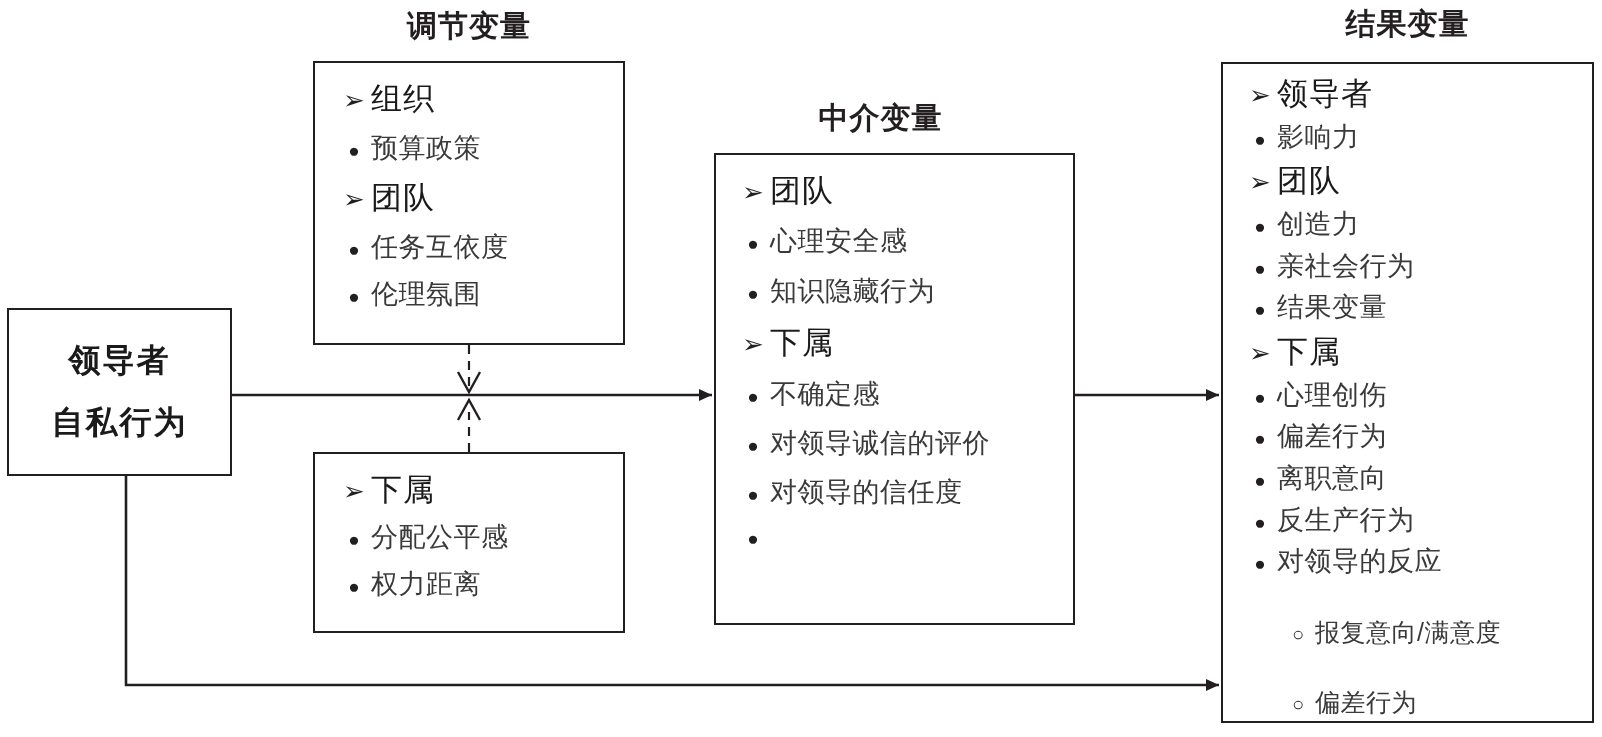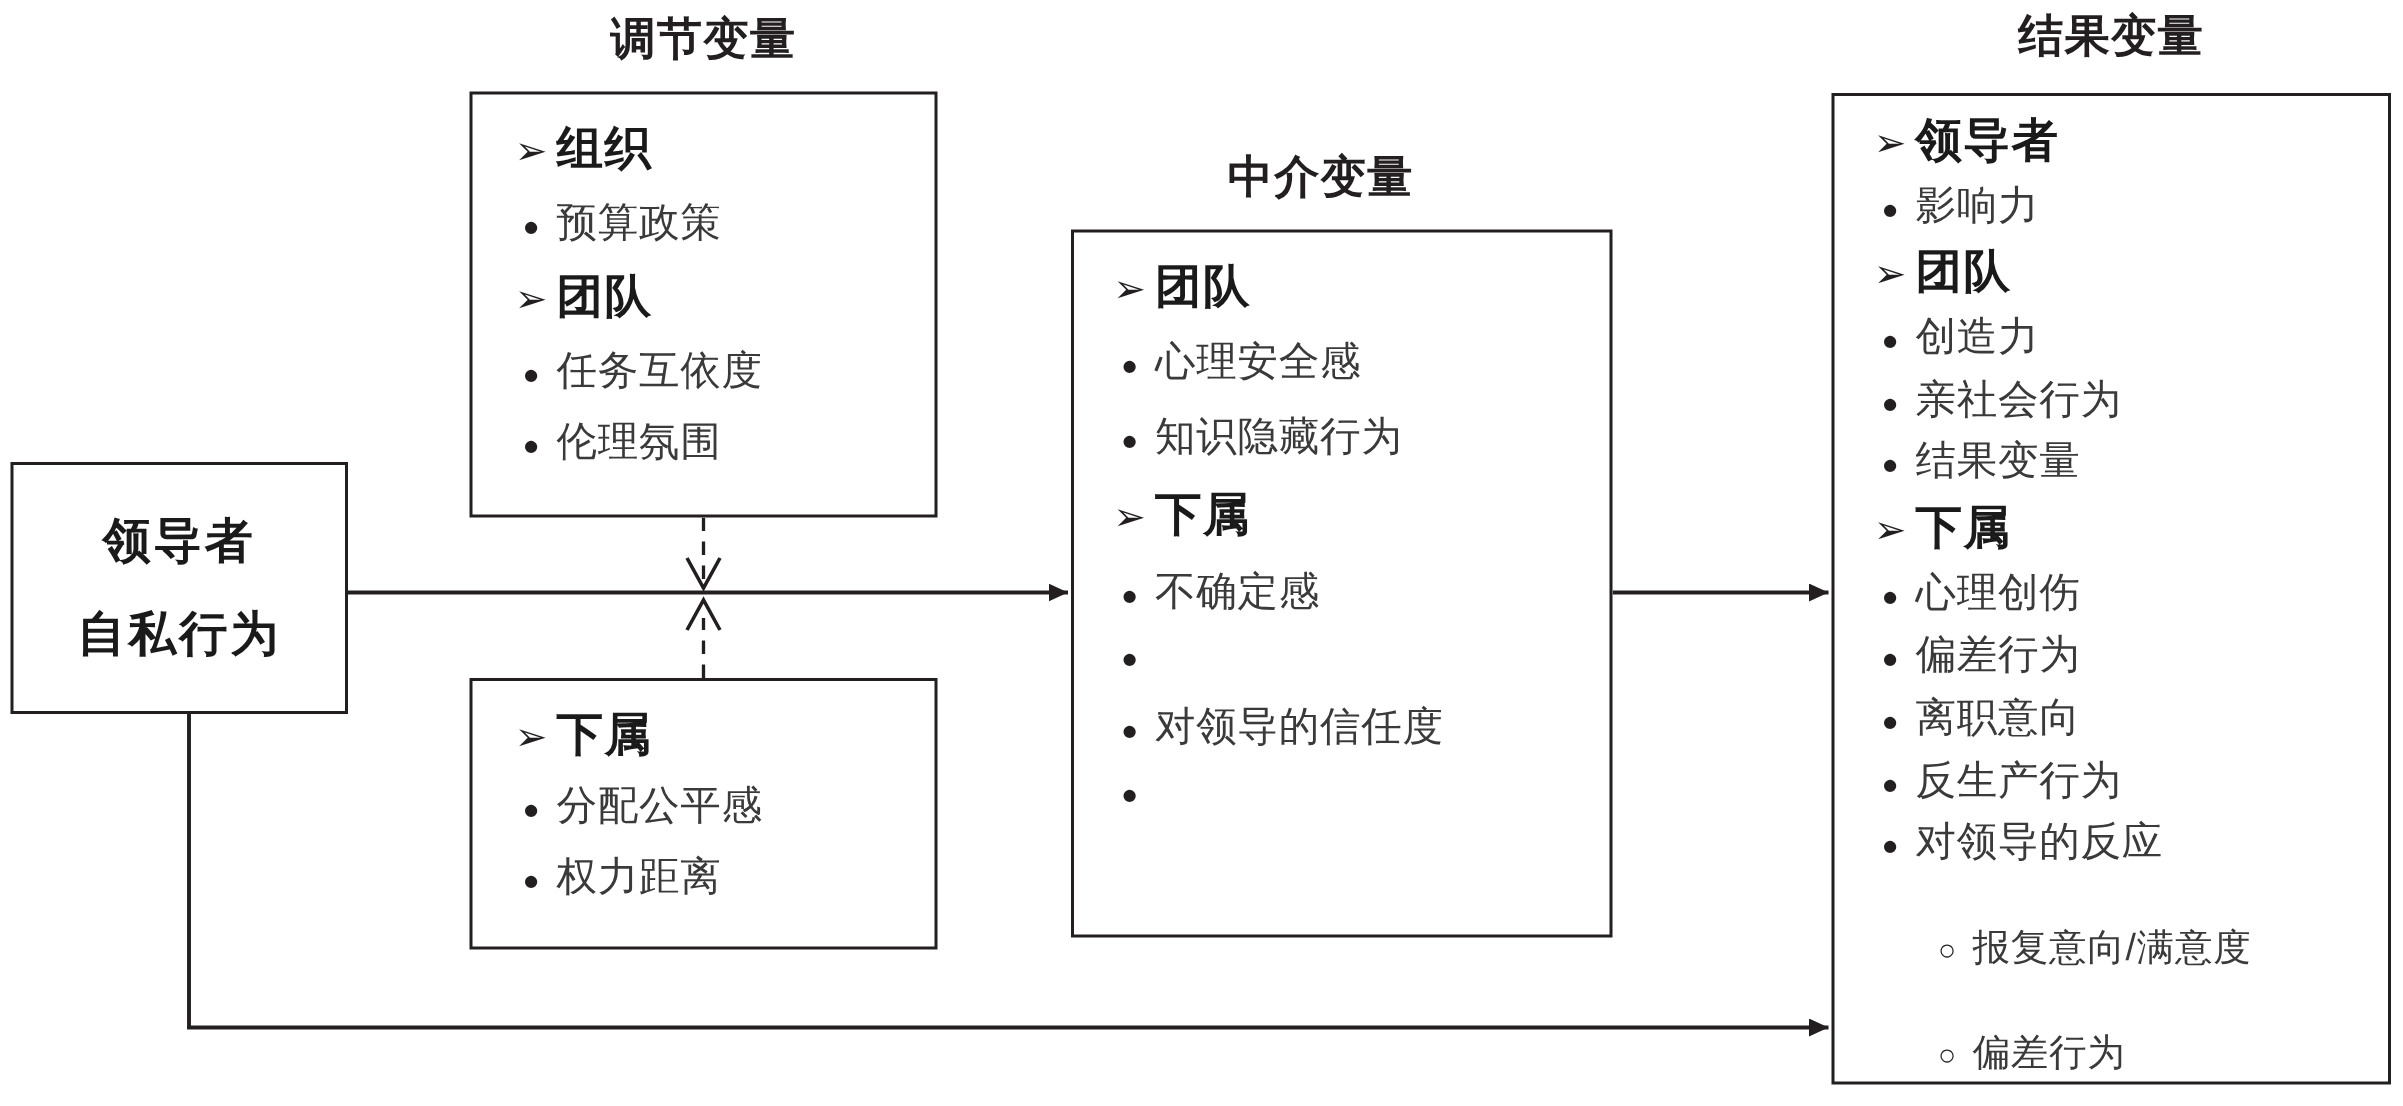--- a/index.html
+++ b/index.html
@@ -53,21 +53,21 @@
   }
   .txt{
     flex:0 1 auto;
     white-space:pre-line;
   }
   
   .row.head{ margin-bottom:2px; }
   .row.head .mk{ width:34px; font-size:26px; }
   .row.head .txt{
     font-size:31px;
-    font-weight:bold;
+    font-weight:normal;
     color:#1a1a1a;
     letter-spacing:1px;
   }
   
   .row.bul .mk{ width:34px; font-size:19px; }
   .row.bul .txt{
     font-size:27px;
     font-weight:normal;
     color:#3a3a3a;
     letter-spacing:0.5px;
@@ -201,20 +201,21 @@
         <div class="row head" style="margin-bottom: 22.38px;">
           <span class="mk">➢</span>
           <span class="txt">下属</span>
         </div>
         <div class="row bul" style="margin-bottom: 22.38px;">
           <span class="mk">●</span>
           <span class="txt">不确定感</span>
         </div>
         <div class="row bul" style="margin-bottom: 22.38px;">
           <span class="mk">●</span>
+          <span class="txt">对领导诚信的评价</span>
         </div>
         <div class="row bul" style="margin-bottom: 22.38px;">
           <span class="mk">●</span>
           <span class="txt">对领导的信任度</span>
         </div>
         <div class="row bul" style="margin-bottom: 22.38px;">
           <span class="mk">●</span>
         </div>
       </div>
   </div>

